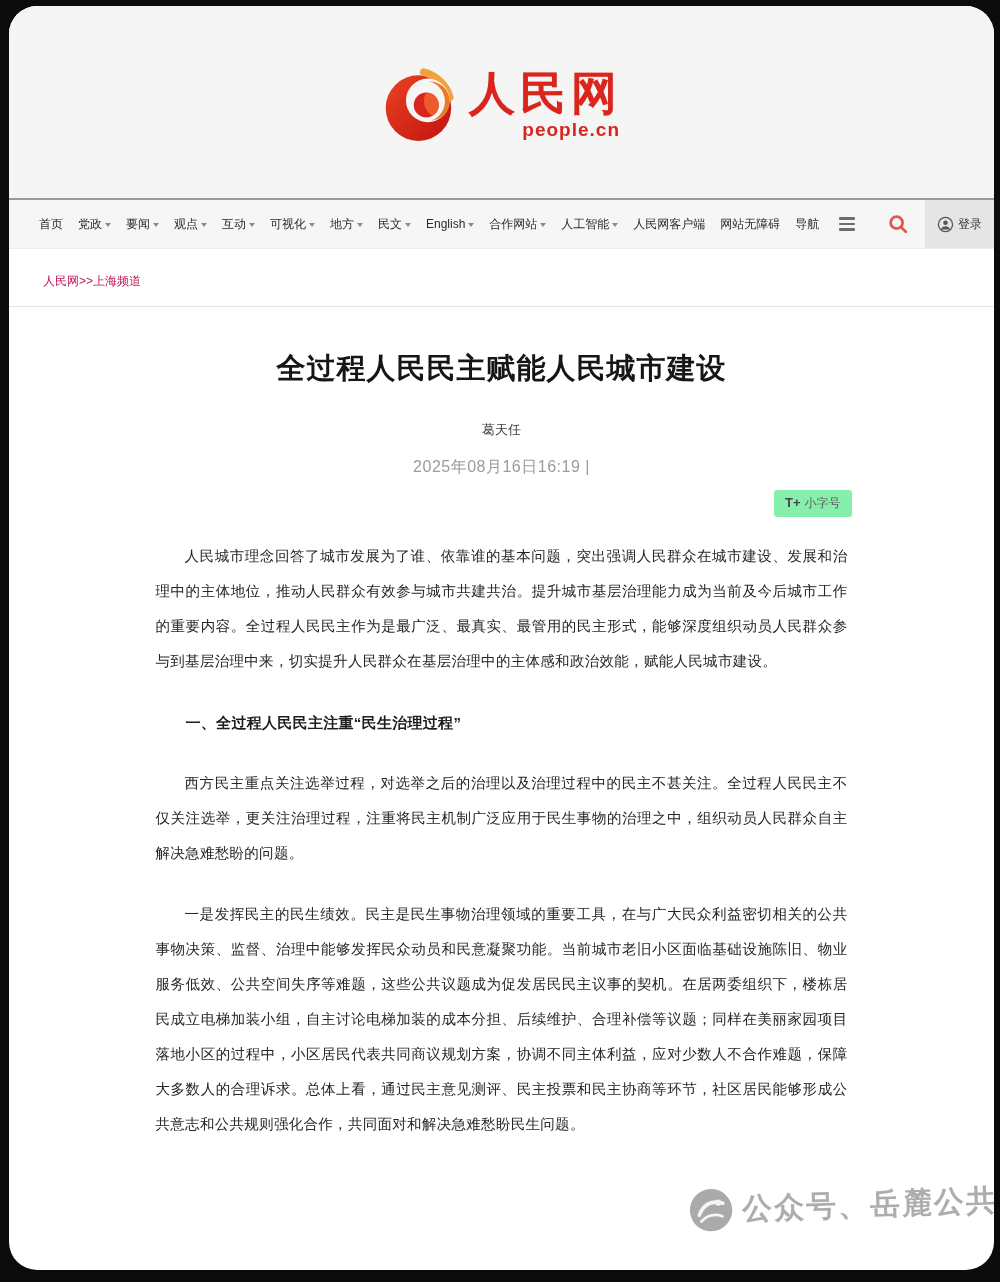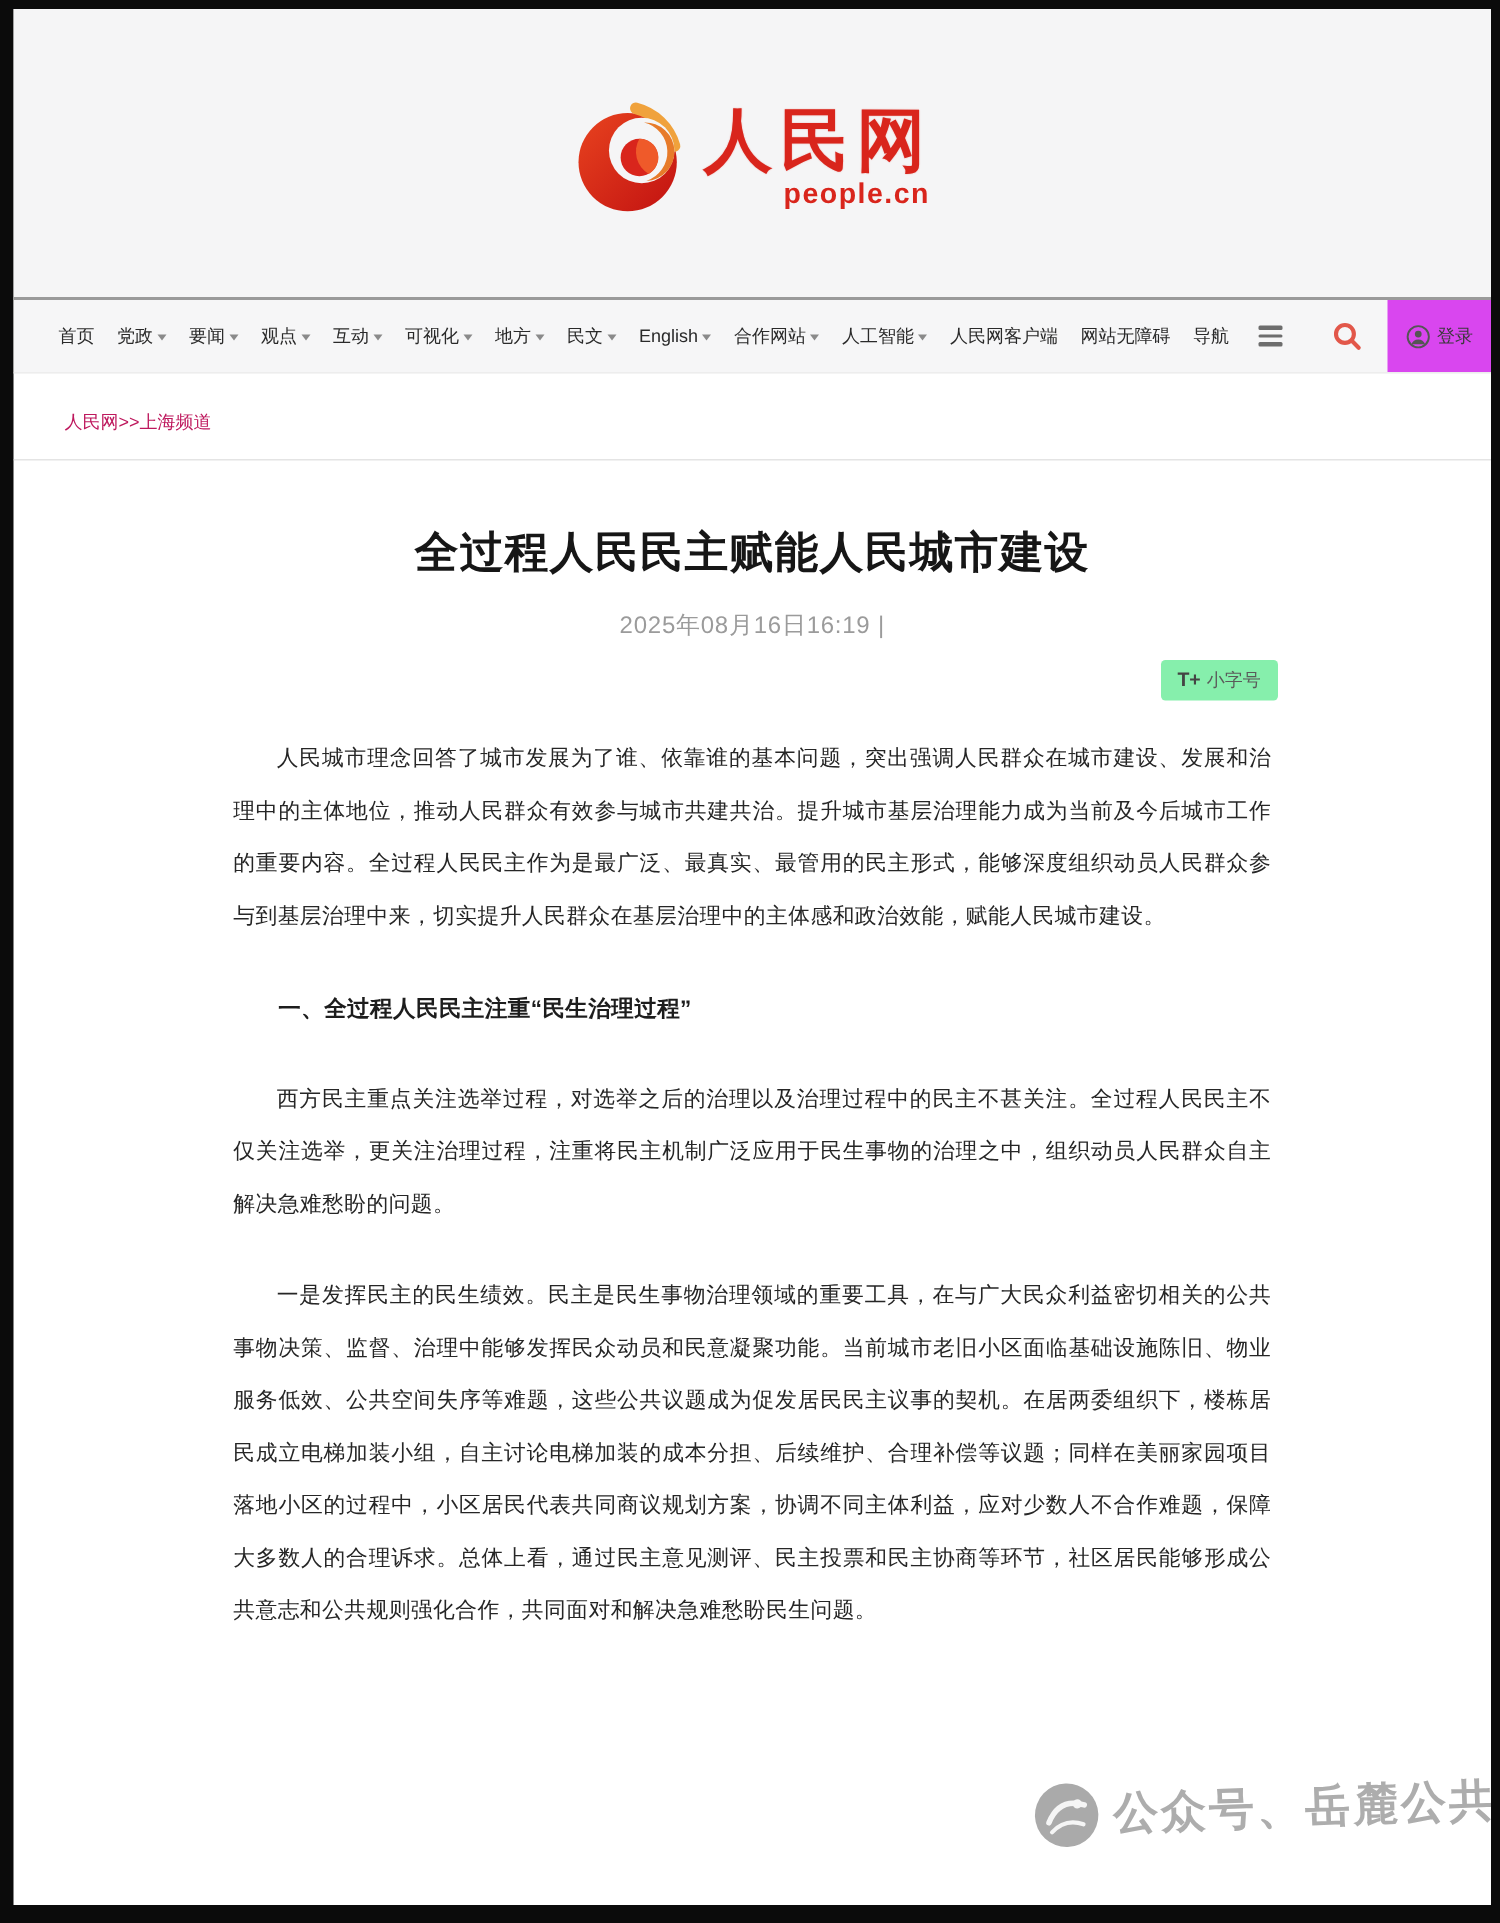--- a/index.html
+++ b/index.html
@@ -4,21 +4,21 @@
 <style>
   html,body{margin:0;padding:0;}
   body{
     width:1000px;height:1282px;position:relative;
     background:#0b0b0b;
     font-family:"Liberation Sans","DejaVu Sans",sans-serif;
     overflow:hidden;
   }
   .page{
     position:absolute;top:6px;left:9px;right:6px;bottom:12px;
-    background:#ffffff;overflow:hidden;
+    background:#ffffff;overflow:hidden;border-radius:28px;
   }
   
   .site-header{
     height:192px;background:#f5f5f6;
     border-bottom:2px solid #9a9a9a;
     display:flex;align-items:center;justify-content:center;
   }
   .logo{display:flex;align-items:center;gap:10px;margin-top:6px;cursor:pointer;}
   .logo-swirl{width:78px;height:78px;}
   .logo-text{display:flex;flex-direction:column;align-items:flex-end;}
@@ -40,21 +40,21 @@
   .nav-item{display:flex;align-items:center;gap:3px;font-weight:normal;color:#2a2a2a;cursor:pointer;white-space:nowrap;}
   .caret{
     width:0;height:0;border-left:3.5px solid transparent;border-right:3.5px solid transparent;
     border-top:4px solid #8a8a8a;margin-top:1px;
   }
   .nav-right{display:flex;align-items:stretch;margin-left:auto;}
   .hamburger{display:flex;flex-direction:column;justify-content:center;gap:3px;padding:0 16px;cursor:pointer;}
   .hamburger span{display:block;width:16px;height:2.5px;background:#6d6d6d;border-radius:1px;}
   .search-btn{display:flex;align-items:center;padding:0 16px;cursor:pointer;}
   .login-btn{
-    display:flex;align-items:center;gap:4px;background:#d946ef;
+    display:flex;align-items:center;gap:4px;background:#e5e5e5;
     padding:0 12px;cursor:pointer;color:#3a3a3a;font-size:12px;
   }
   
   .breadcrumb-row{
     padding:24px 0 16px 34px;border-bottom:1px solid #e4e4e4;
     font-size:12px;color:#be185d;
   }
   .breadcrumb-row span{cursor:pointer;}
   
   .article{position:relative;}
@@ -210,20 +210,21 @@
       </div>
     </div>
   </nav>
 
   <div class="breadcrumb-row">
     <span>人民网&gt;&gt;上海频道</span>
   </div>
 
   <main class="article">
     <h1>全过程人民民主赋能人民城市建设</h1>
+    <div class="author">葛天任</div>
     <div class="date">2025年08月16日16:19 |</div>
     <div class="font-size-row">
       <span class="fs-pill"><b>T+</b><span>小字号</span></span>
     </div>
     <div class="article-body">
       <p>人民城市理念回答了城市发展为了谁、依靠谁的基本问题，突出强调人民群众在城市建设、发展和治理中的主体地位，推动人民群众有效参与城市共建共治。提升城市基层治理能力成为当前及今后城市工作的重要内容。全过程人民民主作为是最广泛、最真实、最管用的民主形式，能够深度组织动员人民群众参与到基层治理中来，切实提升人民群众在基层治理中的主体感和政治效能，赋能人民城市建设。</p>
       <h3>一、全过程人民民主注重“民生治理过程”</h3>
       <p>西方民主重点关注选举过程，对选举之后的治理以及治理过程中的民主不甚关注。全过程人民民主不仅关注选举，更关注治理过程，注重将民主机制广泛应用于民生事物的治理之中，组织动员人民群众自主解决急难愁盼的问题。</p>
       <p>一是发挥民主的民生绩效。民主是民生事物治理领域的重要工具，在与广大民众利益密切相关的公共事物决策、监督、治理中能够发挥民众动员和民意凝聚功能。当前城市老旧小区面临基础设施陈旧、物业服务低效、公共空间失序等难题，这些公共议题成为促发居民民主议事的契机。在居两委组织下，楼栋居民成立电梯加装小组，自主讨论电梯加装的成本分担、后续维护、合理补偿等议题；同样在美丽家园项目落地小区的过程中，小区居民代表共同商议规划方案，协调不同主体利益，应对少数人不合作难题，保障大多数人的合理诉求。总体上看，通过民主意见测评、民主投票和民主协商等环节，社区居民能够形成公共意志和公共规则强化合作，共同面对和解决急难愁盼民生问题。</p>
     </div>

